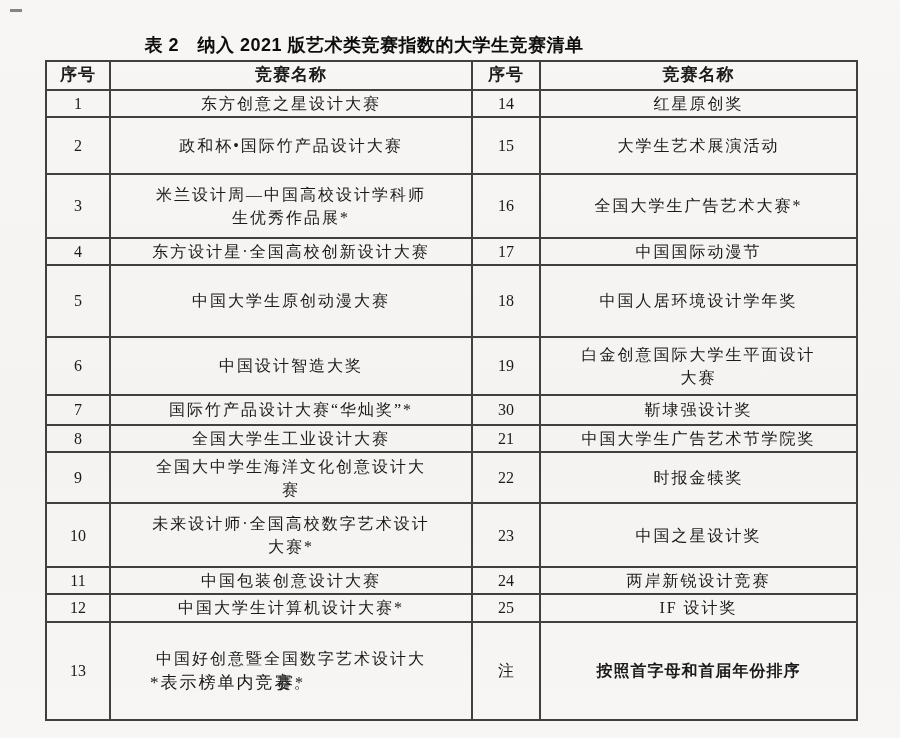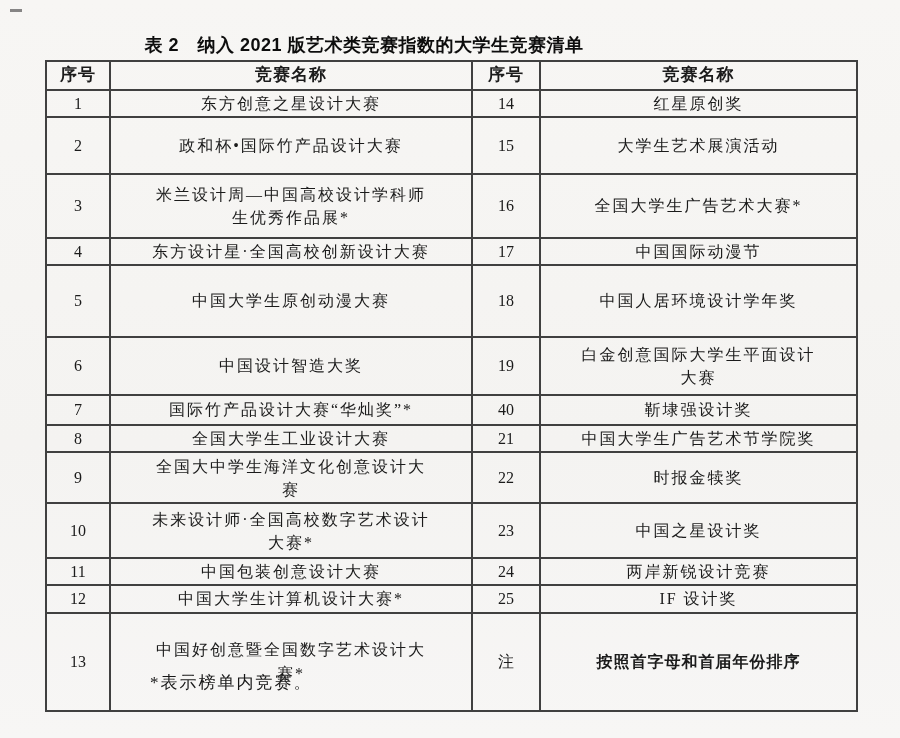--- a/index.html
+++ b/index.html
@@ -35,21 +35,21 @@
     font-weight:bold;font-size:17px;letter-spacing:1px;
   }
   td.num{font-size:17px;letter-spacing:0;}
   td.name{letter-spacing:2px;}
   td.bold{font-weight:bold;letter-spacing:1px;}
   
   tr.hrow{height:26px;}
   tr.r1{height:25px;}  tr.r2{height:57px;}  tr.r3{height:64px;}
   tr.r4{height:26px;}  tr.r5{height:72px;}  tr.r6{height:58px;}
   tr.r7{height:30px;}  tr.r8{height:26px;}  tr.r9{height:51px;}
-  tr.r10{height:55px;} tr.r11{height:24px;margin-left:32px;} tr.r12{height:25px;}
+  tr.r10{height:64px;} tr.r11{height:24px;margin-left:32px;} tr.r12{height:25px;}
   tr.r13{height:98px;}
   col.c-no{width:64px;} col.c-name-l{width:362px;}
   col.c-no2{width:68px;} col.c-name-r{width:317px;}
   .footnote{
     position:absolute;left:150px;top:671px;
     font-size:17px;letter-spacing:2px;color:#161616;
   }
 </style>
 </head>
 <body>
@@ -107,21 +107,21 @@
     <tr class="r6">
       <td class="num">6</td>
       <td class="name">中国设计智造大奖</td>
       <td class="num">19</td>
       <td class="name">白金创意国际大学生平面设计
 大赛</td>
     </tr>
     <tr class="r7">
       <td class="num">7</td>
       <td class="name">国际竹产品设计大赛“华灿奖”*</td>
-      <td class="num">40</td>
+      <td class="num">30</td>
       <td class="name">靳埭强设计奖</td>
     </tr>
     <tr class="r8">
       <td class="num">8</td>
       <td class="name">全国大学生工业设计大赛</td>
       <td class="num">21</td>
       <td class="name">中国大学生广告艺术节学院奖</td>
     </tr>
     <tr class="r9">
       <td class="num">9</td>

